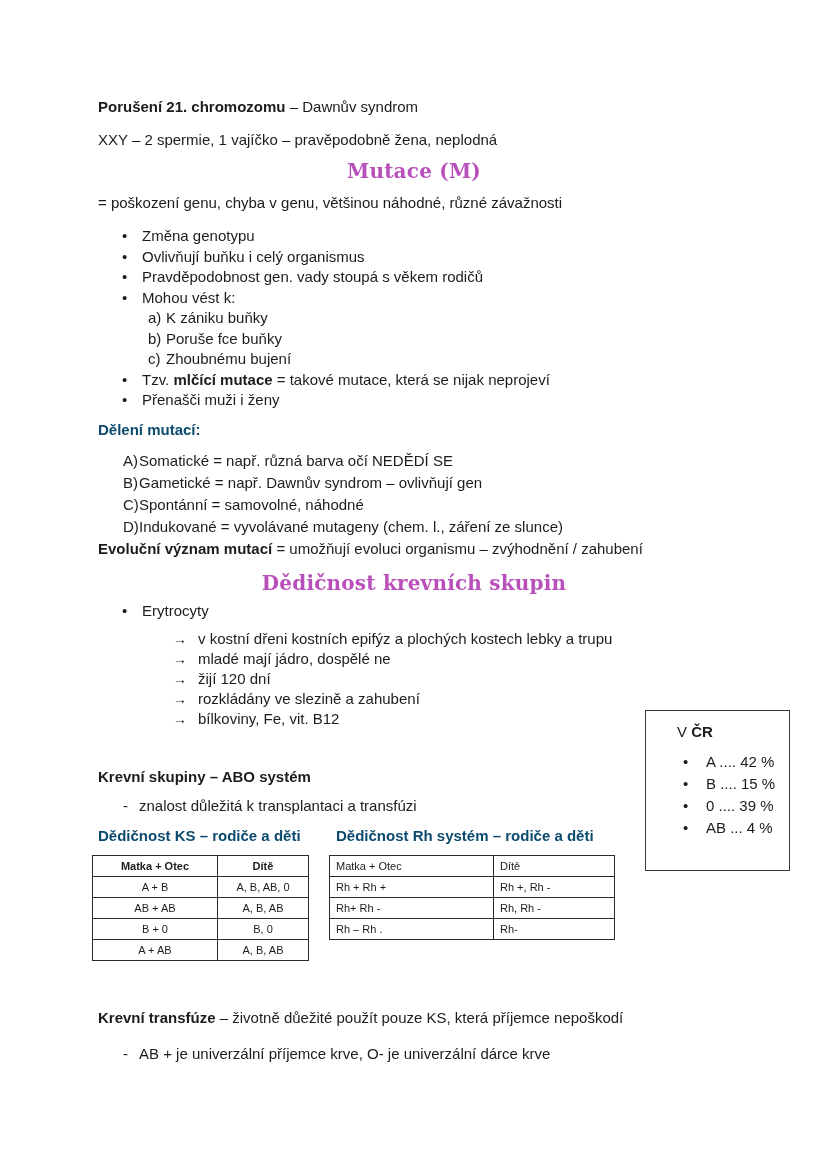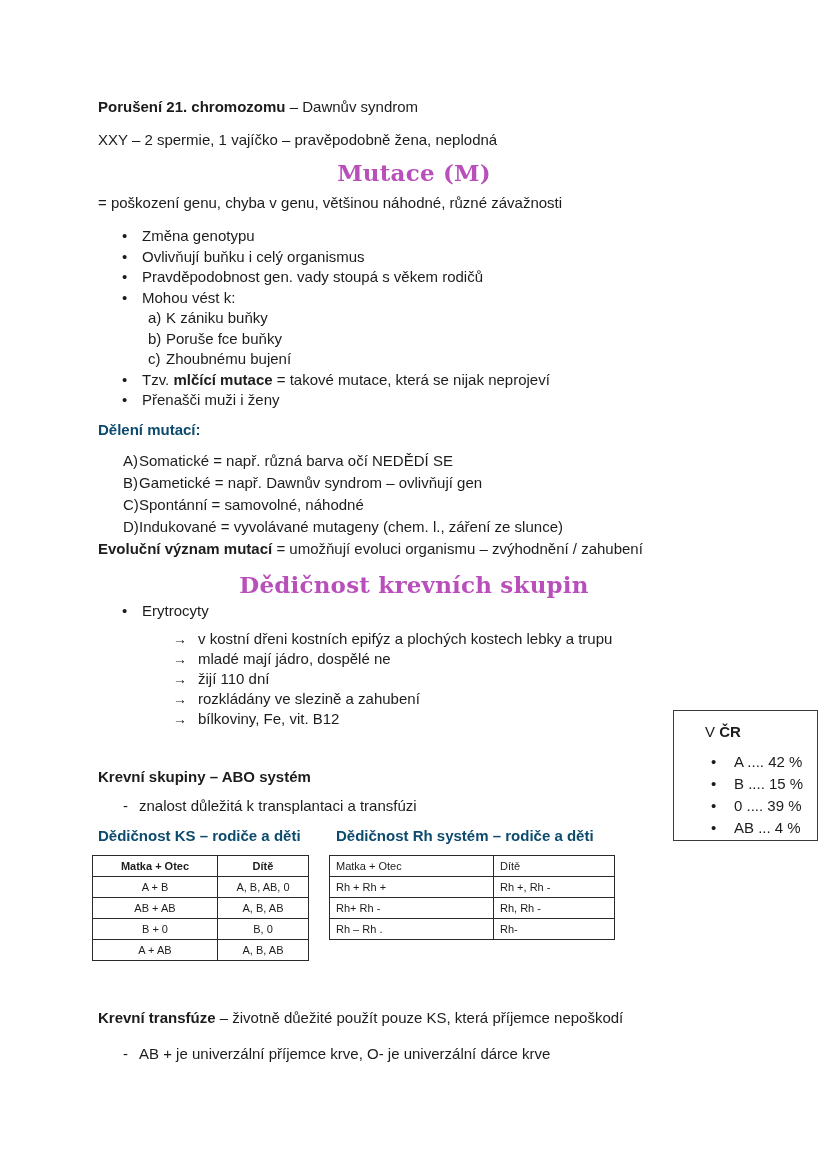--- a/index.html
+++ b/index.html
@@ -11,21 +11,21 @@
     color:#1c1c1c;
   }
   .page { position:relative; width:828px; height:1171px; background:#fff; overflow:hidden; }
   .abs { position:absolute; left:98px; white-space:nowrap; }
   .p { line-height:20px; }
   .b { font-weight:bold; }
   
   .h-serif {
     position:absolute; left:0; width:828px; text-align:center;
     font-family:"DejaVu Serif", serif; font-weight:bold;
-    font-size:23px; color:#b94fbb; letter-spacing:0.2px;
+    font-size:20px; color:#b94fbb; letter-spacing:0.2px;
     white-space:nowrap;
   }
   
   .h-pink { font-weight:bold; color:#0c4a6e; line-height:20px; }
   
   .li { display:flex; line-height:20.5px; white-space:nowrap; }
   .list22 .li { line-height:22px; }
   .mk { flex:none; }
   .mk-b   { margin-left:24px; width:20px; }
   .mk-abc { margin-left:50px; width:18px; }
@@ -39,21 +39,21 @@
   .t-abo th, .t-abo td { text-align:center; }
   .t-abo th { font-weight:bold; }
   .t-abo .c1 { width:124px; }
   .t-abo .c2 { width:90px; }
   .t-rh { left:329px; top:855px; }
   .t-rh th, .t-rh td { text-align:left; padding-left:6px; }
   .t-rh .c1 { width:157px; }
   .t-rh .c2 { width:114px; }
   
   .cr-box {
-    position:absolute; left:673px; top:710px; width:145px; height:131px;
+    position:absolute; left:645px; top:710px; width:145px; height:161px;
     border:1.7px solid #3a3a3a; box-sizing:border-box; background:#fff;
   }
   .cr-title { margin:11px 0 0 31px; line-height:20px; }
   .cr-items { margin-top:9px; }
   .cr-items .li { line-height:22px; }
   .mk-cr { margin-left:37px; width:23px; }
 </style>
 </head>
 <body>
 
@@ -142,21 +142,21 @@
     <div class="li" style="line-height:20px">
         <span class="mk mk-ar">→</span>
         <span>v kostní dřeni kostních epifýz a plochých kostech lebky a trupu</span>
       </div>
     <div class="li" style="line-height:20px">
         <span class="mk mk-ar">→</span>
         <span>mladé mají jádro, dospělé ne</span>
       </div>
     <div class="li" style="line-height:20px">
         <span class="mk mk-ar">→</span>
-        <span>žijí 110 dní</span>
+        <span>žijí 120 dní</span>
       </div>
     <div class="li" style="line-height:20px">
         <span class="mk mk-ar">→</span>
         <span>rozkládány ve slezině a zahubení</span>
       </div>
     <div class="li" style="line-height:20px">
         <span class="mk mk-ar">→</span>
         <span>bílkoviny, Fe, vit. B12</span>
       </div>
   </div>

